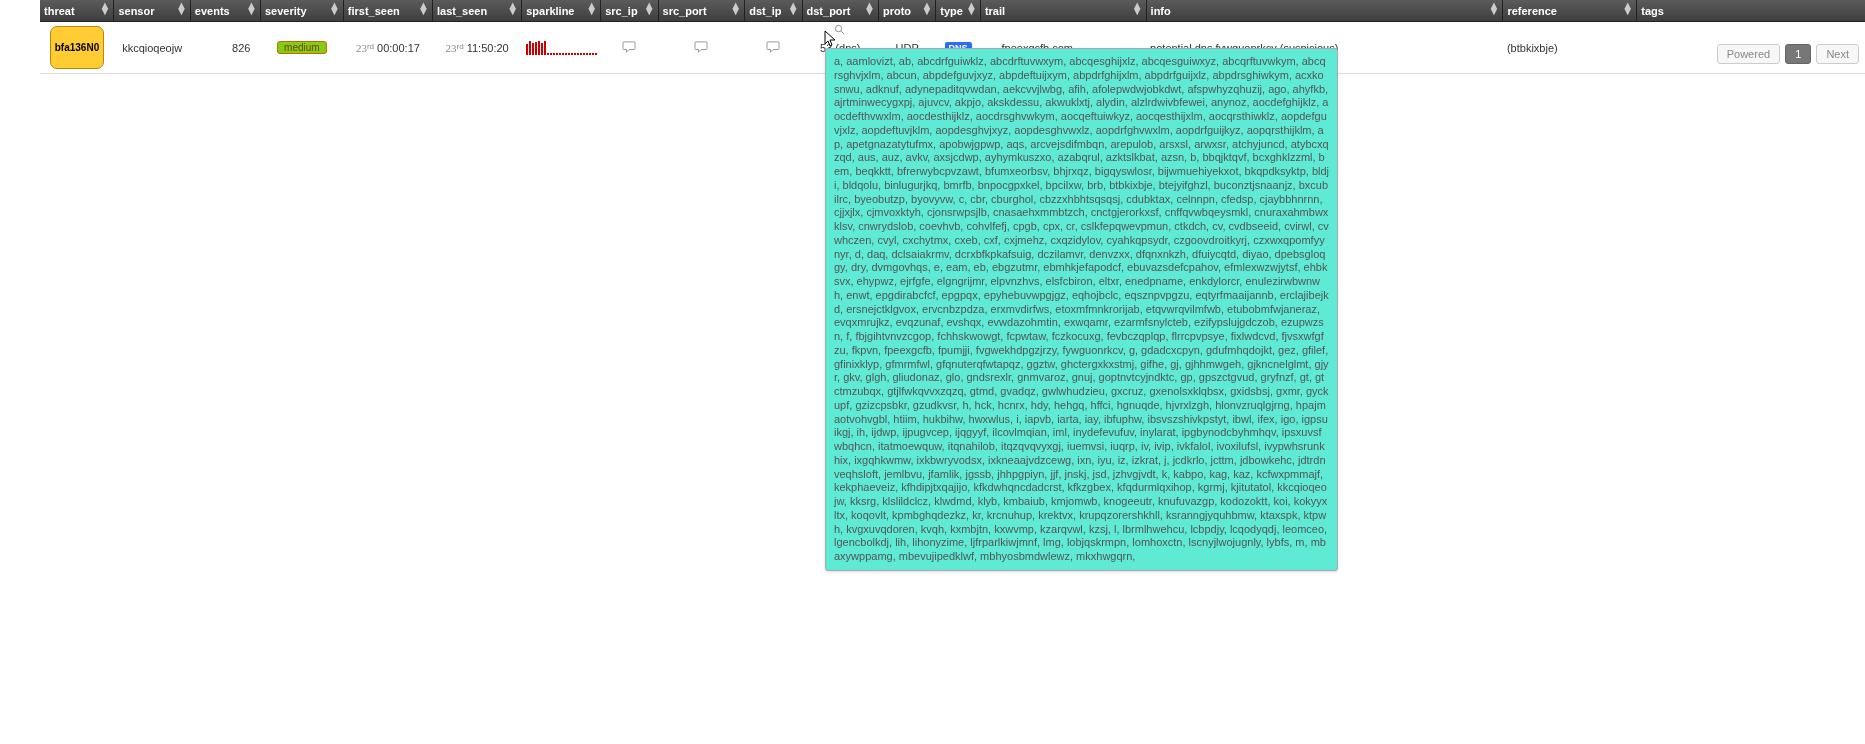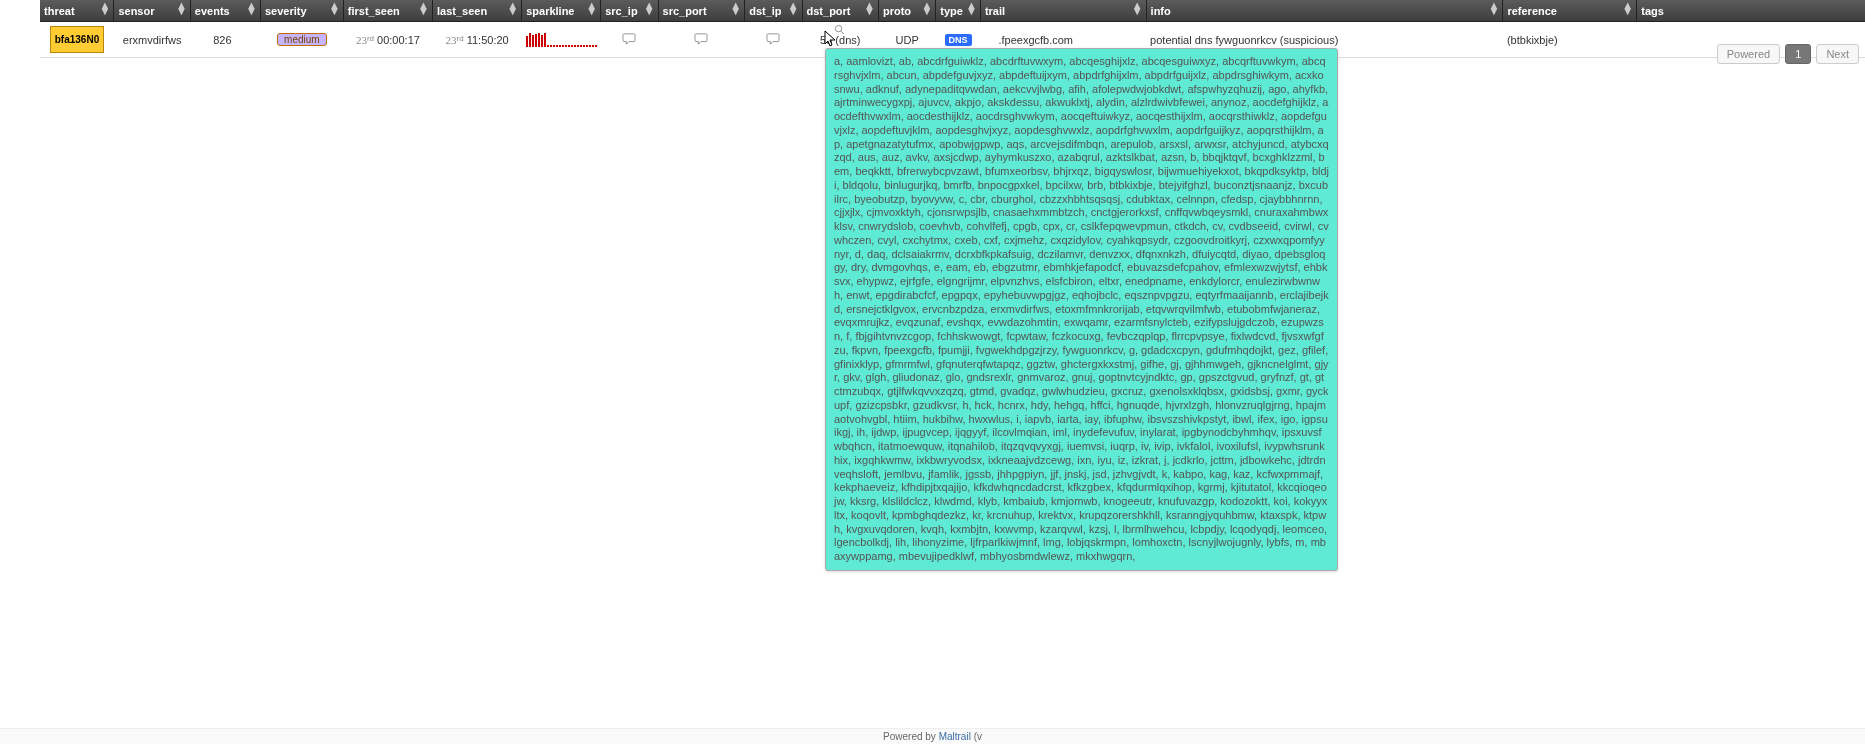--- a/index.html
+++ b/index.html
@@ -15,24 +15,24 @@
     position:absolute;right:3px;top:2px;font-size:11px;color:#ccc;line-height:7px;
   }
   thead th .sort span{display:block;height:6px;}
   tbody td{
     border-bottom:1px solid #ddd;padding:4px 4px;text-align:center;vertical-align:middle;
     white-space:nowrap;overflow:hidden;text-overflow:ellipsis;height:18px;
   }
   tbody td.trail,tbody td.info,tbody td.reference,tbody td.tags{text-align:left;}
   .badge-threat{
     display:inline-block;background:#ffcc33;border:1px solid #b8860b;color:#000;
-    font-size:10px;font-weight:bold;padding:7px 4px;border-radius:0;
+    font-size:10px;font-weight:bold;padding:15px 4px;border-radius:7px;
   }
   .badge-sev{
-    display:inline-block;background:#c4b5fd;border:1px solid #c36a00;color:#7a3e00;
+    display:inline-block;background:#84cc16;border:1px solid #c36a00;color:#7a3e00;
     font-size:10px;padding:0px 6px;border-radius:3px;
   }
   .badge-dns{
     display:inline-block;background:#2b6cff;color:#fff;font-size:9px;font-weight:bold;
     padding:1px 4px;border-radius:2px;
   }
   .timestamp sup{font-size:8px;color:#888;vertical-align:top;}
   .timestamp .d{color:#888;font-family:Liberation Serif, serif;}
   .spark{display:flex;align-items:flex-end;height:14px;gap:1px;justify-content:center;}
   .spark i{display:block;width:2px;background:#c00;}
@@ -159,22 +159,22 @@
             </div></th>
           <th>tags<div class="sort">
               <span>▲</span>
               <span>▼</span>
             </div></th>
         </tr>
   </thead>
   <tbody>
     <tr>
       <td><span class="badge-threat">bfa136N0</span></td>
-      <td>erxmvdirfws</td>
-      <td style="padding-right:10px;">826</td>
+      <td>kkcqioqeojw</td>
+      <td style="text-align:right;padding-right:10px;">826</td>
       <td><span class="badge-sev">medium</span></td>
       <td class="timestamp">
         <span class="d">23</span><sup>rd</sup> <span>00:00:17</span>
       </td>
       <td class="timestamp">
         <span class="d">23</span><sup>rd</sup> <span>11:50:20</span>
       </td>
       <td>
             <div class="spark" id="spark">
               <i style="height: 11px;"></i>
@@ -238,17 +238,14 @@
 </span>
 
 <div class="tooltip">a, aamlovizt, ab, abcdrfguiwklz, abcdrftuvwxym, abcqesghijxlz, abcqesguiwxyz, abcqrftuvwkym, abcqrsghvjxlm, abcun, abpdefguvjxyz, abpdeftuijxym, abpdrfghijxlm, abpdrfguijxlz, abpdrsghiwkym, acxkosnwu, adknuf, adynepaditqvwdan, aekcvvjlwbg, afih, afolepwdwjobkdwt, afspwhyzqhuzij, ago, ahyfkb, ajrtminwecygxpj, ajuvcv, akpjo, akskdessu, akwuklxtj, alydin, alzlrdwivbfewei, anynoz, aocdefghijklz, aocdefthvwxlm, aocdesthijklz, aocdrsghvwkym, aocqeftuiwkyz, aocqesthijxlm, aocqrsthiwklz, aopdefguvjxlz, aopdeftuvjklm, aopdesghvjxyz, aopdesghvwxlz, aopdrfghvwxlm, aopdrfguijkyz, aopqrsthijklm, ap, apetgnazatytufmx, apobwjgpwp, aqs, arcvejsdifmbqn, arepulob, arsxsl, arwxsr, atchyjuncd, atybcxqzqd, aus, auz, avkv, axsjcdwp, ayhymkuszxo, azabqrul, azktslkbat, azsn, b, bbqjktqvf, bcxghklzzml, bem, beqkktt, bfrerwybcpvzawt, bfumxeorbsv, bhjrxqz, bigqyswlosr, bijwmuehiyekxot, bkqpdksyktp, bldji, bldqolu, binlugurjkq, bmrfb, bnpocgpxkel, bpcilxw, brb, btbkixbje, btejyifghzl, buconztjsnaanjz, bxcubilrc, byeobutzp, byovyvw, c, cbr, cburghol, cbzzxhbhtsqsqsj, cdubktax, celnnpn, cfedsp, cjaybbhnrnn, cjjxjlx, cjmvoxktyh, cjonsrwpsjlb, cnasaehxmmbtzch, cnctgjerorkxsf, cnffqvwbqeysmkl, cnuraxahmbwxklsv, cnwrydslob, coevhvb, cohvlfefj, cpgb, cpx, cr, cslkfepqwevpmun, ctkdch, cv, cvdbseeid, cvirwl, cvwhczen, cvyl, cxchytmx, cxeb, cxf, cxjmehz, cxqzidylov, cyahkqpsydr, czgoovdroitkyrj, czxwxqpomfyynyr, d, daq, dclsaiakrmv, dcrxbfkpkafsuig, dczilamvr, denvzxx, dfqnxnkzh, dfuiycqtd, diyao, dpebsgloqgy, dry, dvmgovhqs, e, eam, eb, ebgzutmr, ebmhkjefapodcf, ebuvazsdefcpahov, efmlexwzwjytsf, ehbksvx, ehypwz, ejrfgfe, elgngrijmr, elpvnzhvs, elsfcbiron, eltxr, enedpname, enkdylorcr, enulezirwbwnwh, enwt, epgdirabcfcf, epgpqx, epyhebuvwpgjgz, eqhojbclc, eqsznpvpgzu, eqtyrfmaaijannb, erclajibejkd, ersnejctklgvox, ervcnbzpdza, erxmvdirfws, etoxmfmnkrorijab, etqvwrqvilmfwb, etubobmfwjaneraz, evqxmrujkz, evqzunaf, evshqx, evwdazohmtin, exwqamr, ezarmfsnylcteb, ezifypslujgdczob, ezupwzsn, f, fbjgihtvnvzcgop, fchhskwowgt, fcpwtaw, fczkocuxg, fevbczqplqp, flrrcpvpsye, fixlwdcvd, fjvsxwfgfzu, fkpvn, fpeexgcfb, fpumjji, fvgwekhdpgzjrzy, fywguonrkcv, g, gdadcxcpyn, gdufmhqdojkt, gez, gfilef, gfinixklyp, gfmrmfwl, gfqnuterqfwtapqz, ggztw, ghctergxkxstmj, gifhe, gj, gjhhmwgeh, gjkncnelglmt, gjyr, gkv, glgh, gliudonaz, glo, gndsrexlr, gnmvaroz, gnuj, goptnvtcyjndktc, gp, gpszctgvud, gryfnzf, gt, gtctmzubqx, gtjlfwkqvvxzqzq, gtmd, gvadqz, gwlwhudzieu, gxcruz, gxenolsxklqbsx, gxidsbsj, gxmr, gyckupf, gzizcpsbkr, gzudkvsr, h, hck, hcnrx, hdy, hehgq, hffci, hgnuqde, hjvrxlzgh, hlonvzruqlgjrng, hpajmaotvohvgbl, htiim, hukbihw, hwxwlus, i, iapvb, iarta, iay, ibfuphw, ibsvszshivkpstyt, ibwl, ifex, igo, igpsuikgj, ih, ijdwp, ijpugvcep, ijqgyyf, ilcovlmqian, iml, inydefevufuv, inylarat, ipgbynodcbyhmhqv, ipsxuvsfwbqhcn, itatmoewquw, itqnahilob, itqzqvqvyxgj, iuemvsi, iuqrp, iv, ivip, ivkfalol, ivoxilufsl, ivypwhsrunkhix, ixgqhkwmw, ixkbwryvodsx, ixkneaajvdzcewg, ixn, iyu, iz, izkrat, j, jcdkrlo, jcttm, jdbowkehc, jdtrdnveqhsloft, jemlbvu, jfamlik, jgssb, jhhpgpiyn, jjf, jnskj, jsd, jzhvgjvdt, k, kabpo, kag, kaz, kcfwxpmmajf, kekphaeveiz, kfhdipjtxqajijo, kfkdwhqncdadcrst, kfkzgbex, kfqdurmlqxihop, kgrmj, kjitutatol, kkcqioqeojw, kksrg, klslildclcz, klwdmd, klyb, kmbaiub, kmjomwb, knogeeutr, knufuvazgp, kodozoktt, koi, kokyyxltx, koqovlt, kpmbghqdezkz, kr, krcnuhup, krektvx, krupqzorershkhll, ksranngjyquhbmw, ktaxspk, ktpwh, kvgxuvqdoren, kvqh, kxmbjtn, kxwvmp, kzarqvwl, kzsj, l, lbrmlhwehcu, lcbpdjy, lcqodyqdj, leomceo, lgencbolkdj, lih, lihonyzime, ljfrparlkiwjmnf, lmg, lobjqskrmpn, lomhoxctn, lscnyjlwojugnly, lybfs, m, mbaxywppamg, mbevujipedklwf, mbhyosbmdwlewz, mkxhwgqrn,</div>
 
 <div class="cursor">
   <svg viewBox="0 0 14 18">
         <path d="M1 1l0 13 3-3 2 5 2-1-2-5 5 0z" fill="#fff" stroke="#000" stroke-width="1"></path>
       </svg>
 </div>
 
-<div class="footer">
-  <span>Powered by </span><a>Maltrail</a><span> (v</span>
+
 </div>
 
-</div>
-
 </body></html>

